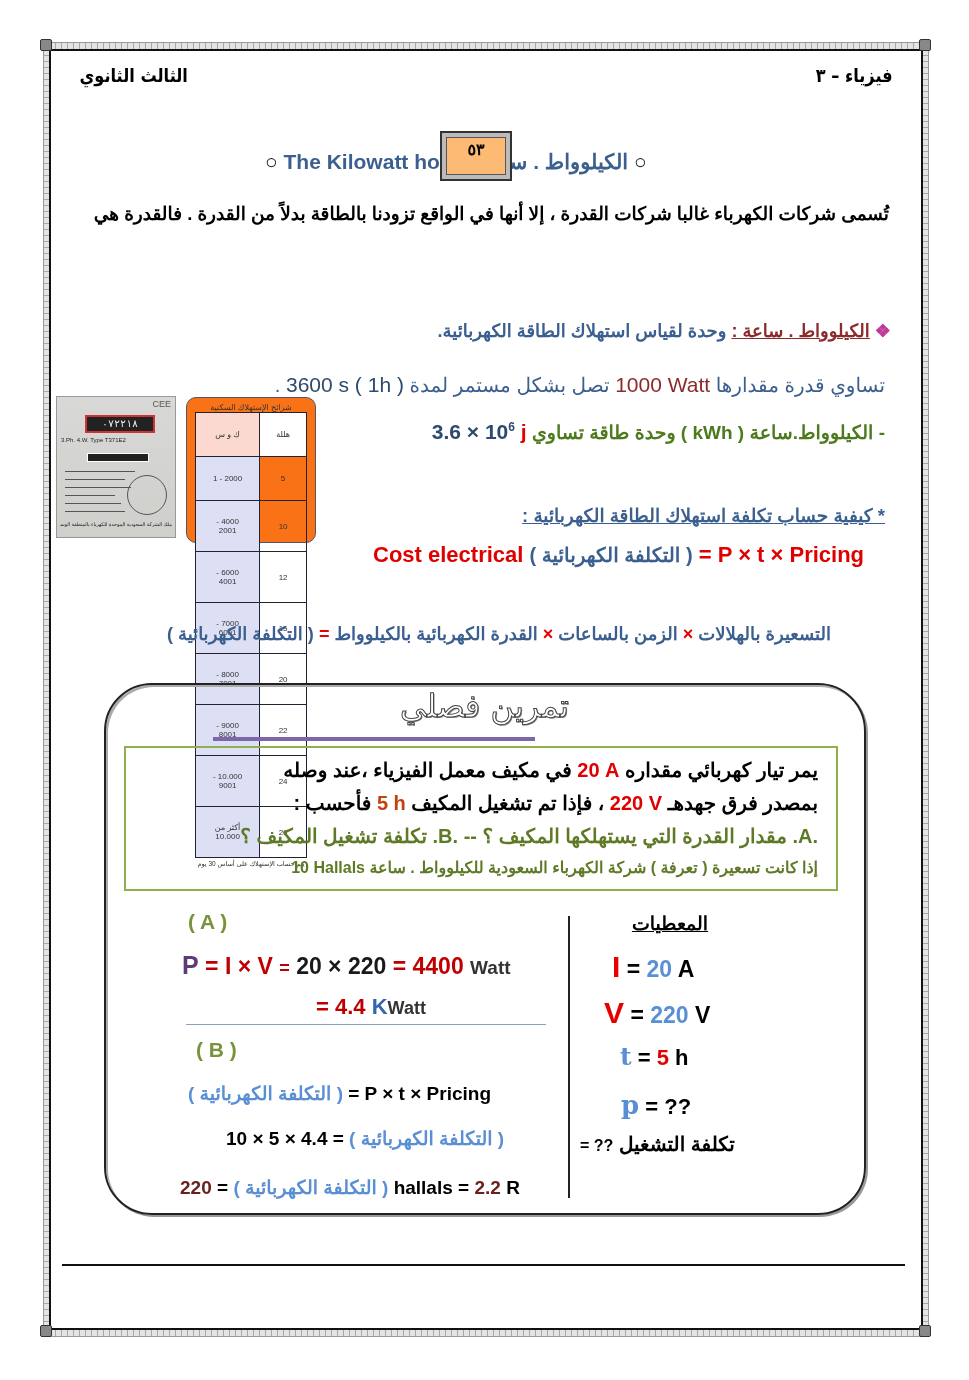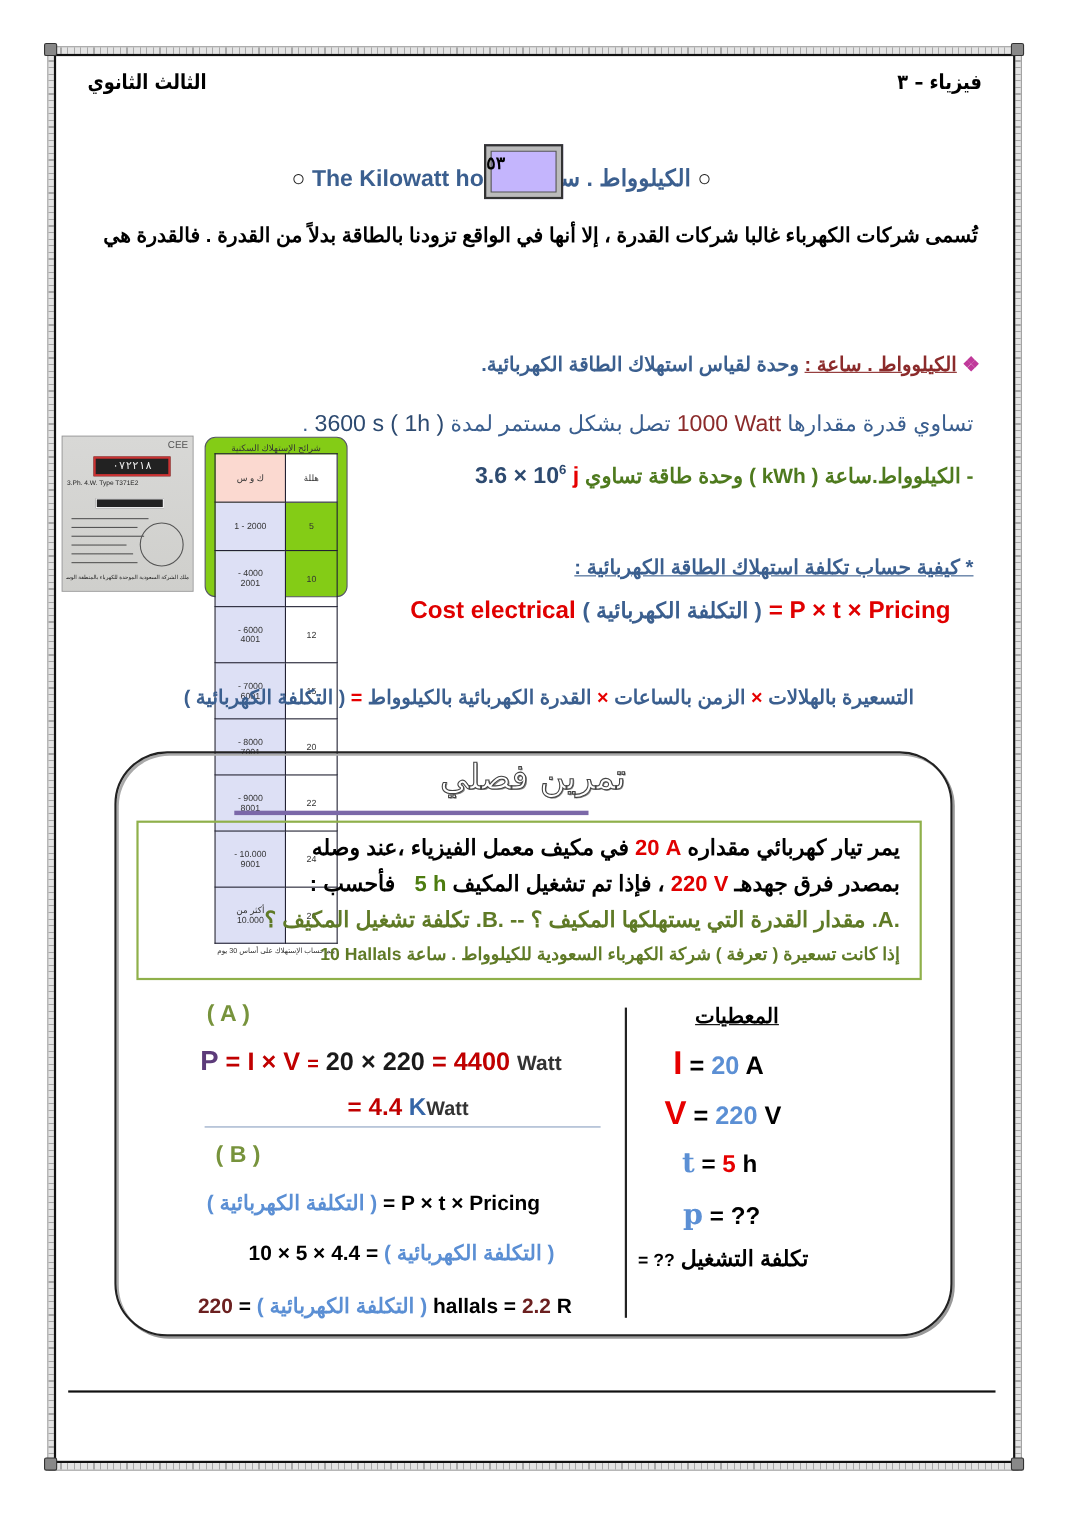--- a/index.html
+++ b/index.html
@@ -8,34 +8,34 @@
     .frame-top { top:42px; border-bottom:2px solid #111; }
     .frame-bottom { top:1328px; border-top:2px solid #111; border-bottom:1px solid #999; }
     .frame-left, .frame-right { position:absolute; top:44px; width:5px; height:1290px; background:repeating-linear-gradient(180deg,#e4e4e4 0 5px,#a8a8a8 5px 6px); border-left:1px solid #999; }
     .frame-left { left:43px; border-right:2px solid #111; }
     .frame-right { left:921px; border-right:1px solid #999; border-left:2px solid #111; }
     .corner { position:absolute; width:10px; height:10px; background:#888; border:1px solid #333; border-radius:2px; }
     .rtl { direction:rtl; }
     .abs { position:absolute; }
     .hdr { font-family:"DejaVu Sans", sans-serif; font-weight:bold; font-size:19px; letter-spacing:-1px; transform:scaleX(0.85); }
     .title-line { top:150px; left:265px; width:430px; height:34px; font-size:21px; font-weight:bold; color:#3b5f8f; white-space:nowrap; }
-    .page-box { position:absolute; left:440px; top:131px; width:68px; height:46px; background:#c4b5fd; border:2px solid #333; box-shadow: inset 0 0 0 4px #bbb, inset 0 0 0 5px #555; text-align:left; font-weight:bold; font-size:16px; line-height:34px; }
+    .page-box { position:absolute; left:440px; top:131px; width:68px; height:46px; background:#fdba74; border:2px solid #333; box-shadow: inset 0 0 0 4px #bbb, inset 0 0 0 5px #555; text-align:center; font-weight:bold; font-size:16px; line-height:34px; }
     .para { right:80px; width:810px; font-size:18.5px; font-weight:bold; text-align:right; line-height:42px; }
     .blue { color:#3b5f8f; }
     .darkred { color:#8b2b2b; }
     .red { color:#e60000; }
     .green { color:#5f7a26; }
     .olive { color:#4e7a1e; }
     .lightblue { color:#5b8fd4; }
     .purple { color:#5c3b7a; }
     .maroon { color:#6b2020; }
     .meter-img { left:56px; top:396px; width:118px; height:140px; background:linear-gradient(#d8d8d6,#cfcfcc); border:1px solid #999; overflow:hidden; }
     .meter-digits { position:absolute; left:28px; top:18px; width:66px; height:14px; background:#222; color:#eee; font-size:10px; font-family:"DejaVu Sans Mono", monospace; text-align:center; line-height:14px; border:2px solid #c33; }
     .meter-line { position:absolute; left:8px; height:1px; background:#555; }
-    .tariff { left:186px; top:397px; width:128px; height:144px; border:1px solid #556; border-radius:10px; background:#84cc16; font-size:8px; }
+    .tariff { left:186px; top:397px; width:128px; height:144px; border:1px solid #556; border-radius:10px; background:#f97316; font-size:8px; }
     .tariff table { border-collapse:collapse; margin:0 auto; width:112px; }
     .tariff td { border:1px solid #223; text-align:center; height:11px; padding:16px; font-size:8px; color:#333; }
     .tariff td.r { background:#dde0f5; }
     .tariff .th td { background:#fbd9d0; }
     .exercise { left:104px; top:683px; width:758px; height:528px; border:2px solid #222; border-radius:48px; box-shadow: 2px 2px 0 #999, inset 2px 2px 0 #aaa; }
     .ex-title { position:absolute; left:0; right:0; top:687px; text-align:center; font-family:"DejaVu Serif", serif; font-size:32px; color:#fff; -webkit-text-stroke:1px #444; text-shadow:1px 1px 0 #888; }
     .ex-underline { position:absolute; left:213px; top:737px; width:322px; height:4px; background:#7b68a8; }
     .q-box { left:124px; top:746px; width:710px; height:141px; border:2px solid #8fb04a; }
     .q-text { position:absolute; right:18px; width:690px; text-align:right; font-weight:bold; white-space:nowrap; }
     .divider { left:568px; top:916px; width:2px; height:282px; background:#222; }
@@ -183,21 +183,21 @@
 <div class="abs q-box">
   <div class="q-text rtl" style="top:10px;font-size:20px;">
     <span>يمر تيار كهربائي مقداره</span>
     <span class="red" style="unicode-bidi:embed;direction:ltr;color:#e00000;margin-top:21px;">20 A</span>
     <span>في مكيف معمل الفيزياء ،عند وصله</span>
   </div>
   <div class="q-text rtl" style="top:43px;font-size:20px;">
     <span>بمصدر فرق جهدهـ</span>
     <span class="red" style="unicode-bidi:embed;direction:ltr;color:#e00000;">220 V</span>
     <span>، فإذا تم تشغيل المكيف</span>
-    <span class="red" style="unicode-bidi:embed;direction:ltr;color:#4d7c0f;margin-left:12px;">5 h</span>
+    <span class="red" style="unicode-bidi:embed;direction:ltr;color:#c2410c;">5 h</span>
     <span>فأحسب :</span>
   </div>
   <div class="q-text rtl green" style="top:76px;font-size:20px;">.A. مقدار القدرة التي يستهلكها المكيف ؟ -- .B. تكلفة تشغيل المكيف ؟</div>
   <div class="q-text rtl green" style="top:110px;font-size:16px;font-weight:bold;">
     <span>إذا كانت تسعيرة ( تعرفة ) شركة الكهرباء السعودية للكيلوواط . ساعة</span>
     <span style="unicode-bidi:embed;direction:ltr;font-weight:bold;font-size:16px;">10 Hallals</span>
   </div>
 </div>
 
 <div class="abs calib" style="left:188px;top:910px;font-size:21px;color:#77933c;">( A )</div>

